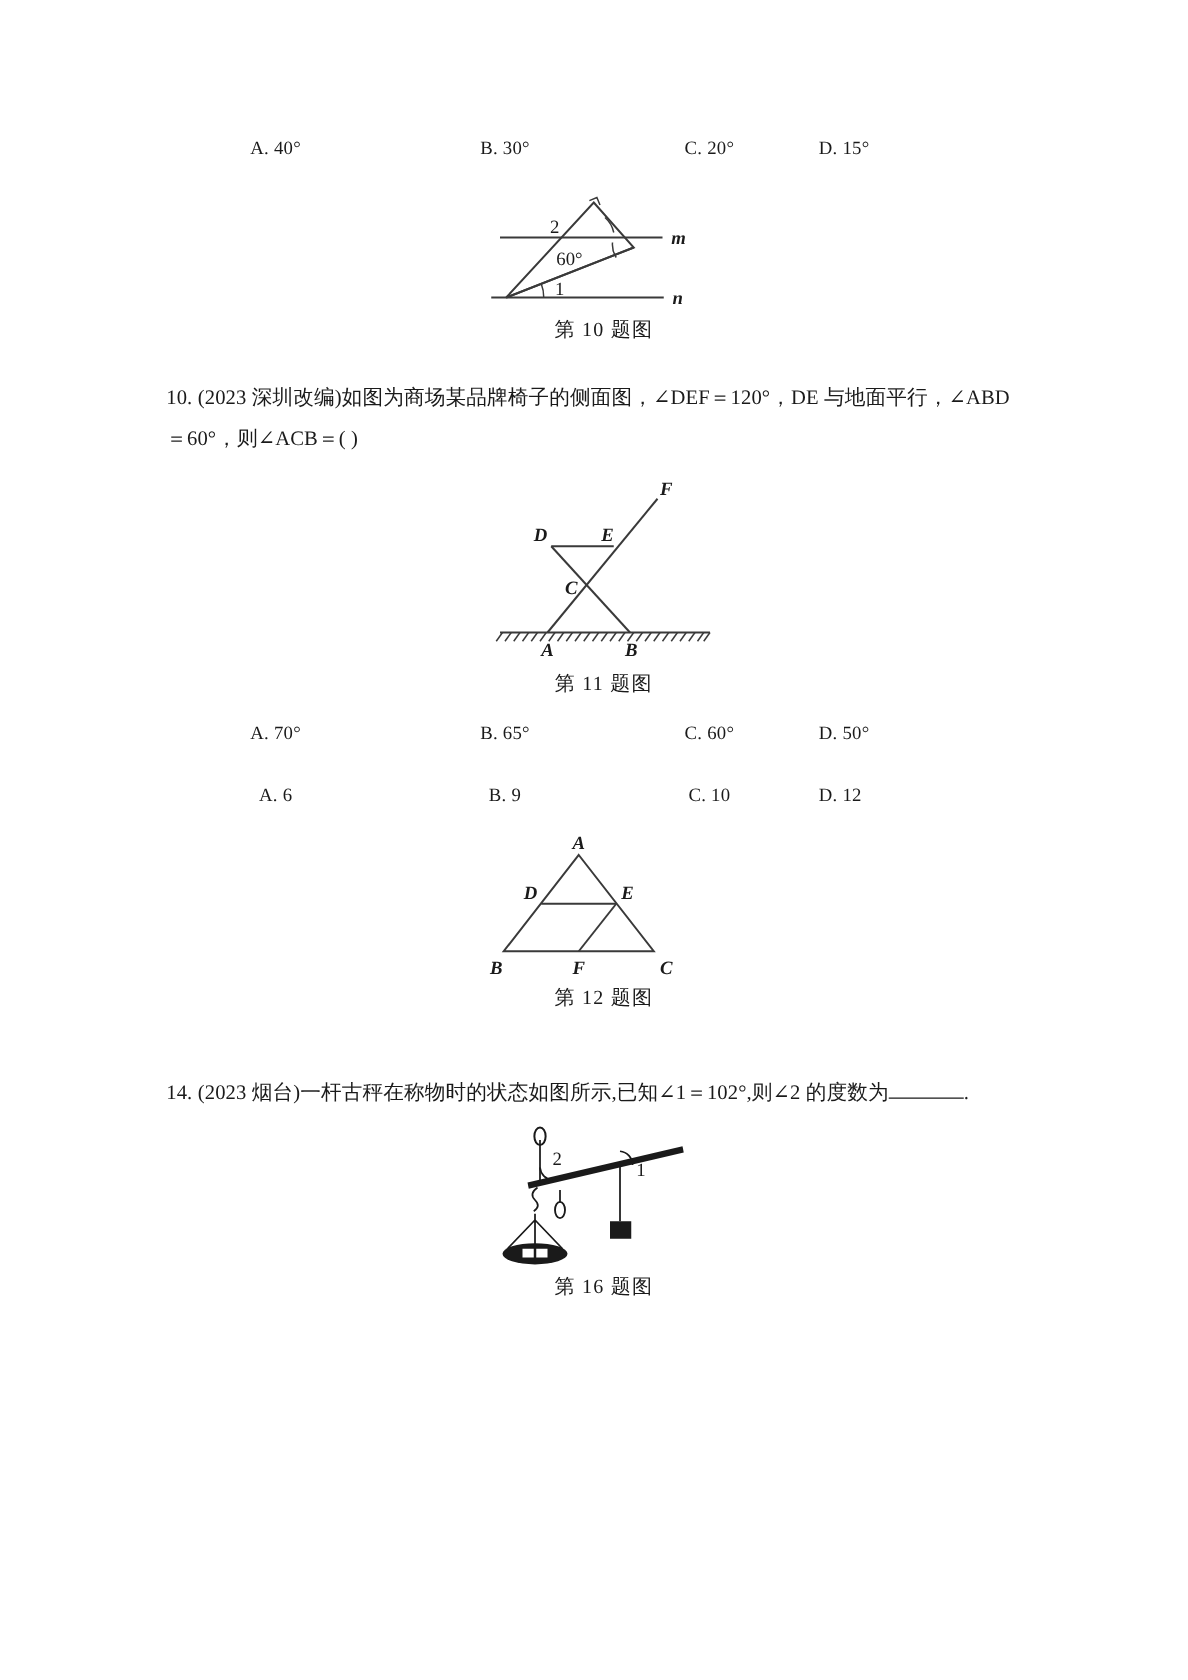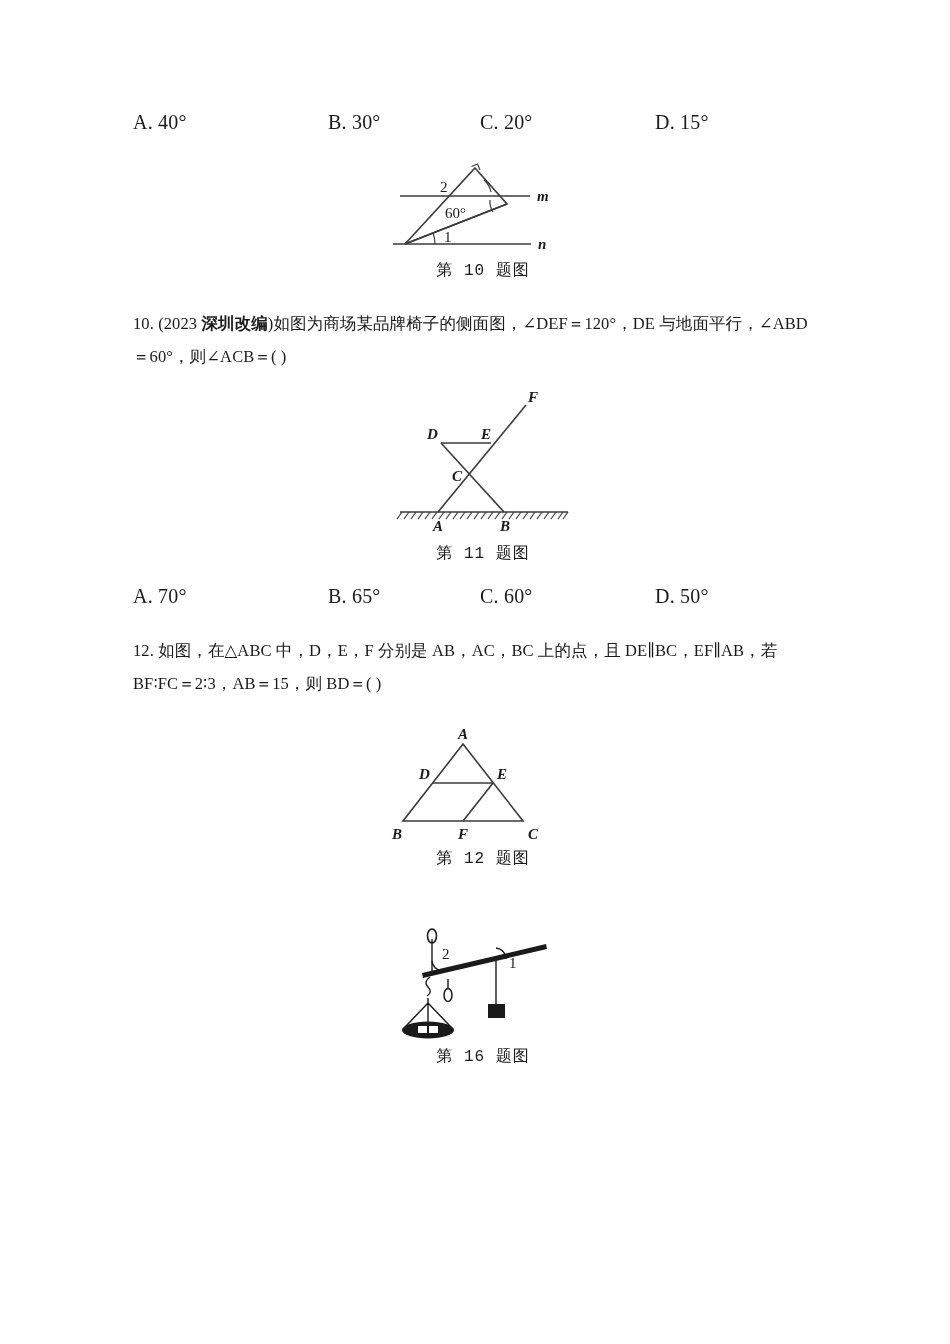--- a/index.html
+++ b/index.html
@@ -26,40 +26,41 @@
     position: absolute;
     left: 133px;
     top: 0;
     width: 700px;
   }
 
   
   .options {
     display: flex;
     width: 100%;
-    font-size: 20px;
+    font-size: 15px;
     line-height: 1.2;
     letter-spacing: 0.2px;
+    text-align: center;
   }
   .options .opt { white-space: nowrap; }
 
   
   .opt-w1 { width: 175px; }
   .opt-w2 { width: 152px; margin-left: 20px; }
   .opt-w3 { width: 175px; }
 
   
   .qtext {
     font-size: 16.5px;
     line-height: 33px;
     text-align: justify;
     text-justify: inter-ideograph;
     letter-spacing: 0.1px;
   }
-  .bold { font-weight: bold; }
+  .bold { font-weight: normal; }
   .blank {
     display: inline-block;
     border-bottom: 1px solid #1a1a1a;
     height: 15px;
     vertical-align: baseline;
   }
   .blank-w1 { width: 62px; }
   .blank-w2 { width: 60px; }
   .blank-w3 { width: 62px; }
 
@@ -67,21 +68,20 @@
   .figure {
     width: 100%;
     display: flex;
     flex-direction: column;
     align-items: center;
   }
   .figcap {
     font-size: 16px;
     margin-top: 4px;
     letter-spacing: 1px;
-    font-family: Liberation Mono, monospace;
   }
   svg { display: block; }
   .lbl {
     font-family: "Liberation Serif", "DejaVu Serif", serif;
     font-style: italic;
     font-weight: bold;
     font-size: 15px;
     fill: #1a1a1a;
   }
   .lbl-n {
@@ -223,28 +223,29 @@
 
     <div class="options">
       <span class="opt opt-w1">A. 70°</span>
       <span class="opt opt-w2">B. 65°</span>
       <span class="opt opt-w3">C. 60°</span>
       <span class="opt">D. 50°</span>
     </div>
 
     <div class="sp26"></div>
 
-    <div class="qtext">
-      <span>12.</span>
-      <span>如图，在△ABC 中，D，E，F 分别是 AB，AC，BC 上的点，且 DE∥BC，EF∥AB，若</span><br>
-      <span>BF∶FC＝2∶3，AB＝15，则 BD＝(       )</span>
-    </div>
 
     <div class="sp6"></div>
 
+    <div class="options">
+      <span class="opt opt-w1">A. 6</span>
+      <span class="opt opt-w2">B. 9</span>
+      <span class="opt opt-w3">C. 10</span>
+      <span class="opt">D. 12</span>
+    </div>
 
     <div class="sp20"></div>
 
     <div class="figure">
       <svg width="210" height="118" viewBox="0 0 210 118">
 
         <path class="stroke" d="M 85 18 L 145 95 L 25 95 Z"></path>
 
         <line class="stroke" x1="55" y1="57" x2="115" y2="57"></line>
 
@@ -257,20 +258,24 @@
         <text class="lbl" x="150" y="113">C</text>
       </svg>
       <div class="figcap">第 12 题图</div>
     </div>
 
     <div class="sp24"></div>
 
 
     <div class="sp24"></div>
 
+    <div class="qtext">
+      <span>14.</span>
+      <span>(2023&nbsp;</span><span class="bold">烟台</span><span>)</span><span>一杆古秤在称物时的状态如图所示,已知∠1＝102°,则∠2 的度数为</span><span class="blank blank-w2"></span><span>.</span>
+    </div>
 
     <div class="sp10"></div>
 
     <div class="figure">
       <svg width="210" height="115" viewBox="0 0 210 115">
 
         <path class="fill-dark" d="M 44 46 L 168 17 L 169 22 L 45 51 Z"></path>
 
         <line class="stroke-dark" x1="54" y1="12" x2="54" y2="45"></line>
         <ellipse cx="54" cy="9" rx="4.5" ry="7" fill="none" stroke="#1a1a1a" stroke-width="1.6"></ellipse>

